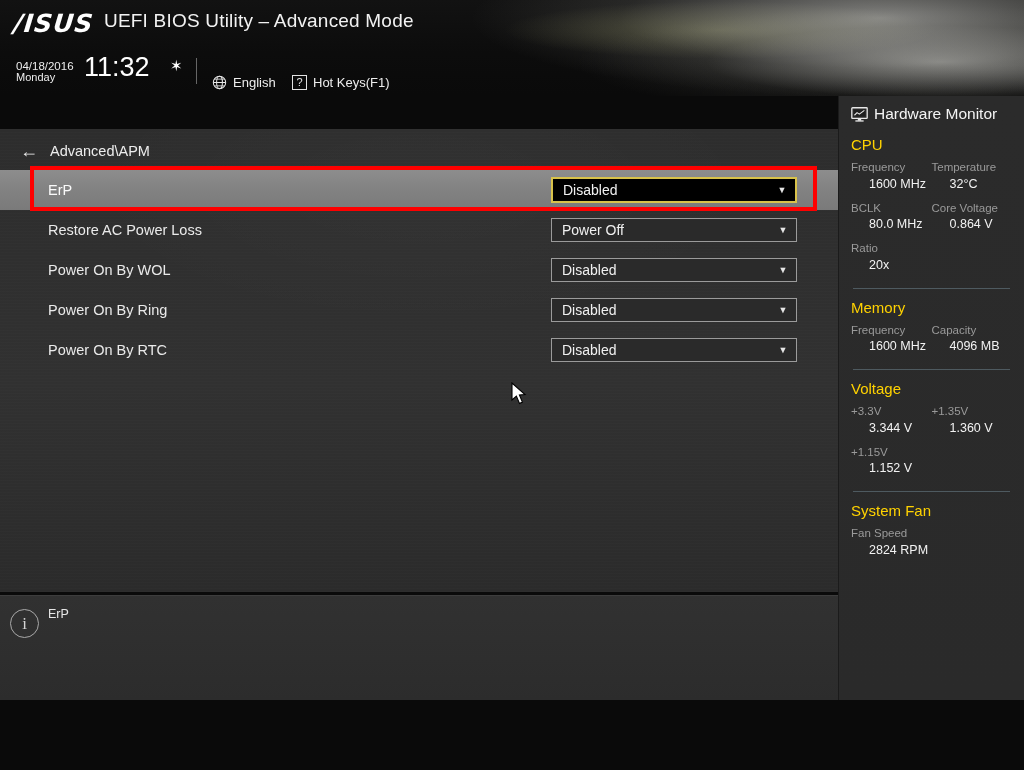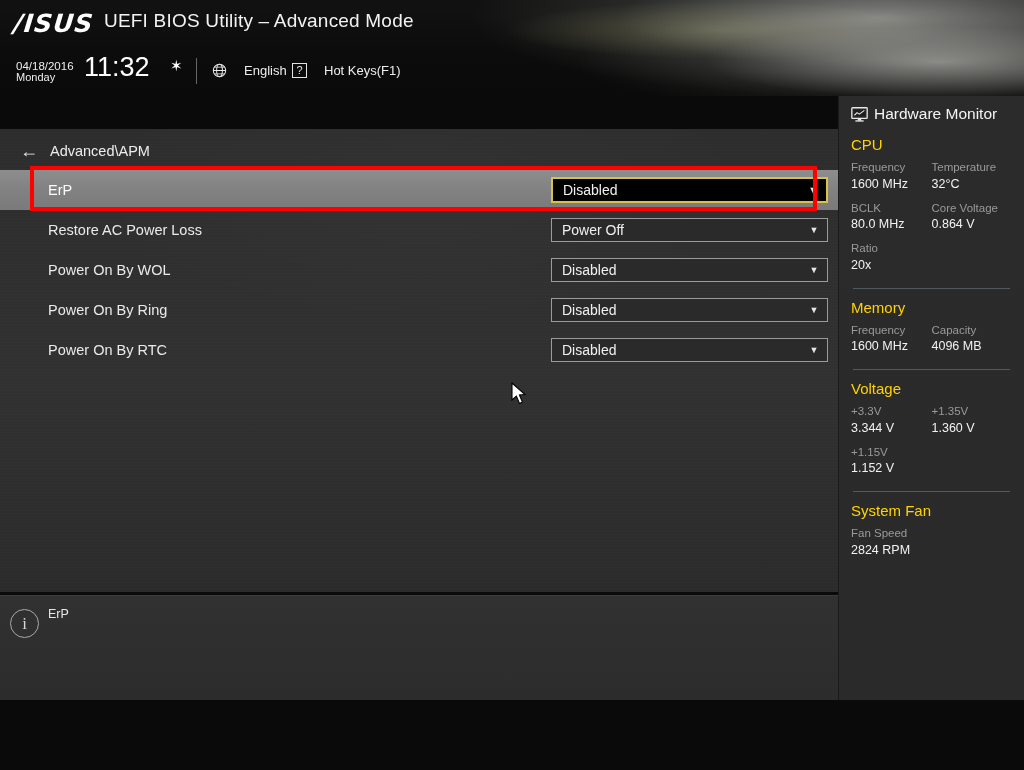--- a/index.html
+++ b/index.html
@@ -68,23 +68,23 @@
   }
   .gear-ico {
     position: absolute; left: 170px; top: 58px;
     font-size: 15px; color: #fff; line-height: 1;
   }
   .vdiv {
     position: absolute; left: 196px; top: 58px;
     width: 1px; height: 26px; background: #666;
   }
   .hdr-item {
-    position: absolute; top: 63px;
+    position: absolute; top: 75px;
     font-size: 13px; color: #ededed;
-    display: flex; align-items: flex-end; gap: 17px;
+    display: flex; align-items: flex-end; gap: 6px;
   }
   .hdr-lang { left: 212px; }
   .hdr-keys { left: 292px; }
   .globe-ico { width: 15px; height: 15px; display: inline-block; }
   .qbox {
     width: 15px; height: 15px; border: 1.4px solid #e2e2e2;
     font-size: 11px; color: #e2e2e2; text-align: center; line-height: 12px;
   }
 
   
@@ -124,21 +124,21 @@
   }
   .row.selected {
     background: linear-gradient(180deg,#8d8d8d 0%, #828282 48%, #7a7a7a 100%);
   }
   .row-label {
     position: absolute; left: 48px; font-size: 14.5px; color: #eaeaea;
   }
   .row.selected .row-label { color: #fafafa; }
 
   .dropdown {
-    position: absolute; left: 551px; width: 277px; height: 24px;
+    position: absolute; left: 551px; width: 246px; height: 24px;
     border: 1px solid #9b9b9b; background: #2a2a2a;
     display: flex; align-items: center;
   }
   .row.selected .dropdown {
     background: #000; border: 2px solid #d9c24a; height: 26px;
   }
   .dd-text {
     font-size: 14px; color: #f0f0f0; padding-left: 10px; flex: 1;
   }
   .dd-caret {
@@ -186,21 +186,21 @@
     font-size: 15.5px; color: #f4f4f4;
   }
   .mon-ico { width: 17px; height: 15px; }
   .sec-title {
     color: #ffd200; font-size: 15px; margin-top: 10px; margin-bottom: 6px;
   }
   .grid2 { display: flex; flex-wrap: wrap; }
   .cell { width: 50%; margin-bottom: 7px; }
   .cell.full { width: 100%; }
   .k { font-size: 11.5px; color: #9a9a9a; line-height: 1.45; }
-  .v { font-size: 12.5px; color: #f2f2f2; line-height: 1.35; }
+  .v { font-size: 12.5px; color: #f2f2f2; line-height: 1.35; margin-left: 18px; }
   .sep {
     height: 1px; background: #4e5a60; margin: 7px 2px 2px 2px;
   }
 
   
   .bottombar {
     position: absolute; left: 0; top: 700px; width: 1024px; height: 70px;
     background:
       radial-gradient(ellipse 700px 90px at 330px 104px, rgba(235,235,230,0.48) 0%, rgba(140,140,135,0.10) 46%, rgba(0,0,0,0) 70%),
       radial-gradient(ellipse 300px 26px at 150px 14px, rgba(205,205,130,0.42) 0%, rgba(0,0,0,0) 72%),

